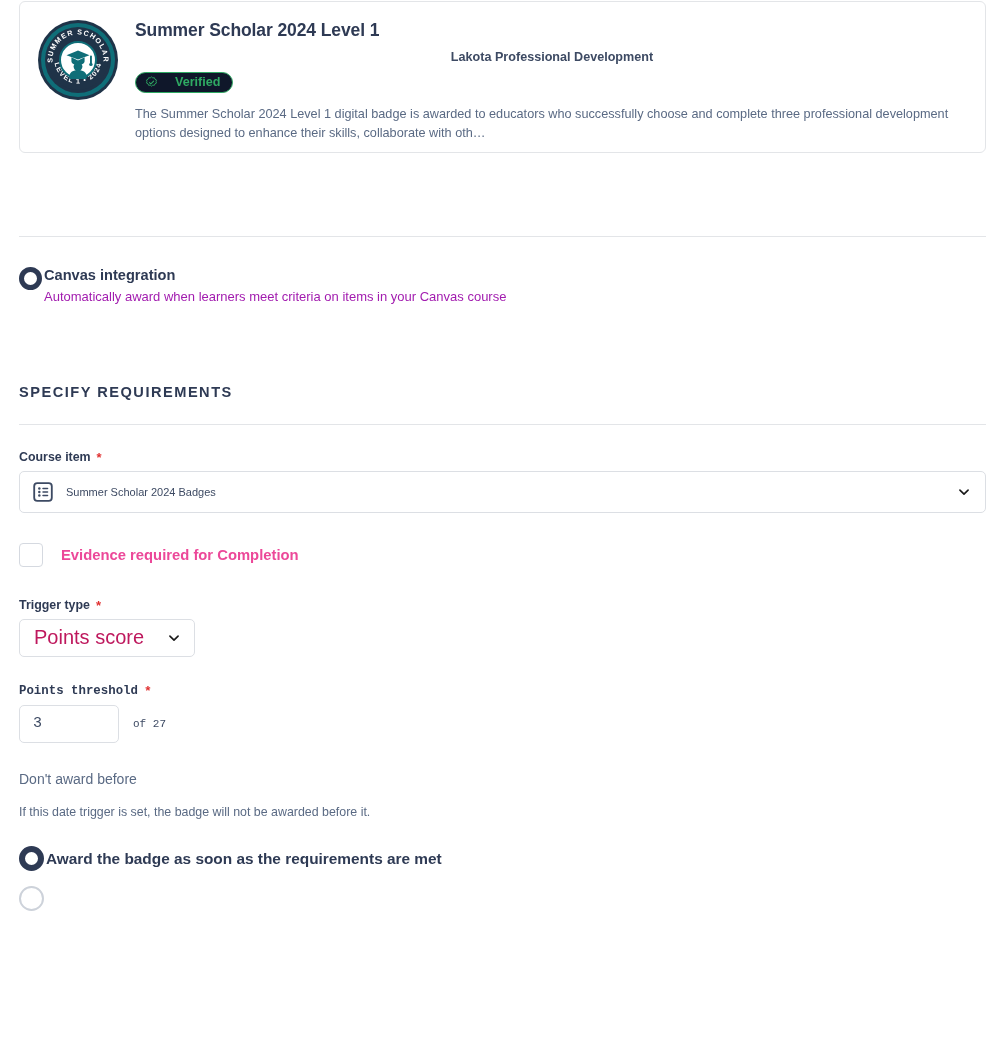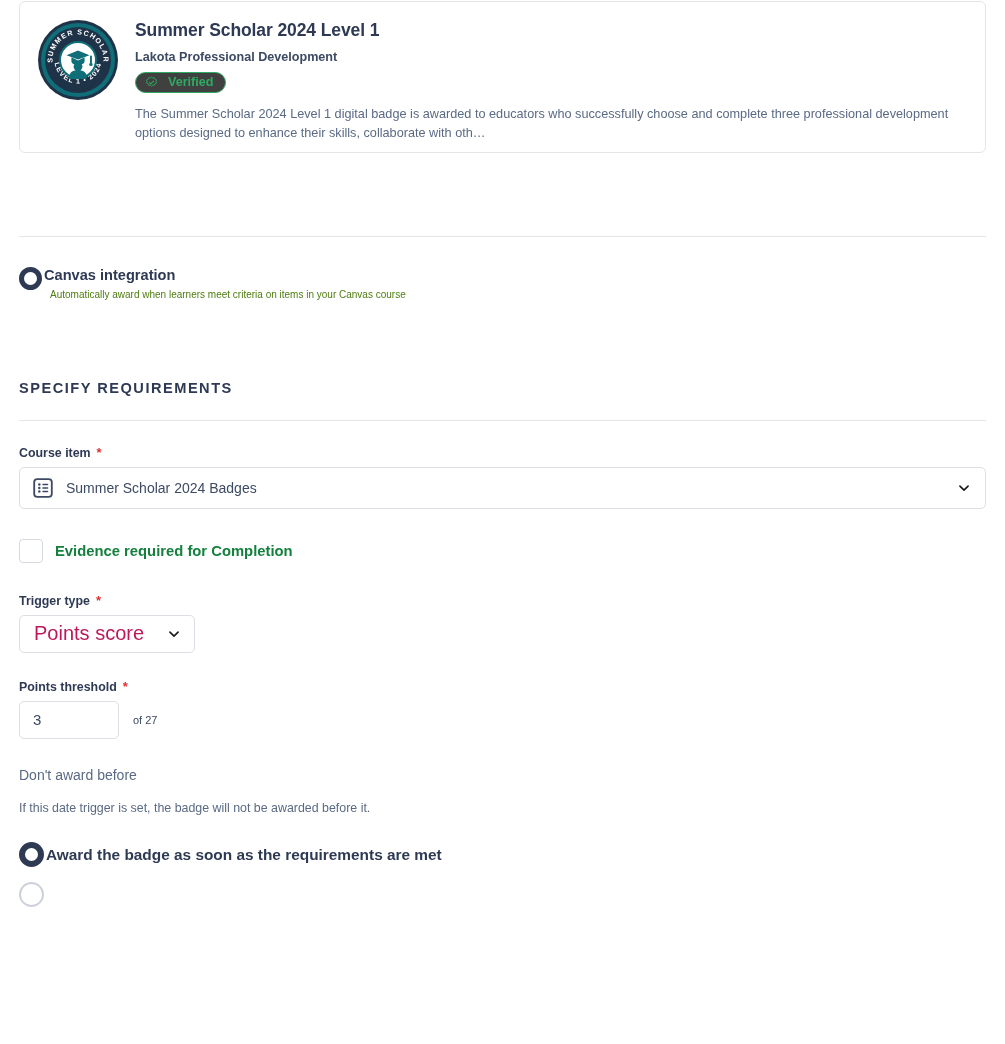--- a/index.html
+++ b/index.html
@@ -96,33 +96,34 @@
     color: #2e3a54;
     letter-spacing: -0.1px;
     line-height: 1.2;
     margin: 0 0 9px 0;
   }
   .badge-org {
     font-size: 12.6px;
     font-weight: bold;
     color: #3d4a63;
     margin: 0 0 8px 0;
+    text-align: center;
   }
   .verified-pill {
     display: inline-flex;
     align-items: flex-end;
-    gap: 10px;
+    gap: 17px;
     border: 1.4px solid #2faa63;
     color: #2faa63;
     border-radius: 999px;
     padding: 3px 11px 3px 9px;
     font-size: 12.6px;
     font-weight: 600;
     line-height: 1;
-    background: #404040;
+    background: #0f172a;
   }
   .verified-pill svg { display: block; }
   .badge-desc {
     margin: 12px 0 0 0;
     font-size: 12.7px;
     line-height: 1.52;
     color: #5a6a84;
     max-width: 840px;
   }
 
@@ -167,52 +168,52 @@
   }
   .radio-label {
     font-size: 14.6px;
     font-weight: bold;
     color: #2e3a54;
     line-height: 1.25;
     margin: 0;
   }
   .radio-label.big { font-size: 15.4px; }
   .radio-sub {
-    font-size: 10px;
-    color: #4d7c0f;
-    margin: 4px 0 0 6px;
+    font-size: 13px;
+    color: #a21caf;
+    margin: 4px 0 0 0;
     line-height: 1.35;
   }
 
   
   .field-label {
     font-size: 12.4px;
     font-weight: bold;
     color: #2e3a54;
     margin: 0 0 7px 0;
     display: flex;
-    align-items: flex-start;
+    align-items: flex-end;
     gap: 6px;
   }
   .req-star { color: #e03131; font-size: 13px; line-height: 1; }
 
   .select-wide {
     width: 967px;
     height: 42px;
     border: 1px solid #dcdfe4;
     border-radius: 5px;
     background: #fff;
     display: flex;
     align-items: center;
     padding: 0 14px 0 12px;
     gap: 12px;
     position: relative;
   }
   .select-wide .value {
-    font-size: 14px;
+    font-size: 11px;
     color: #3d4a63;
     flex: 1 1 auto;
   }
   .list-icon { flex: 0 0 auto; display:block; }
   .chev { flex: 0 0 auto; display:block; }
 
   .checkbox-row {
     display: flex;
     align-items: center;
     gap: 12px;
@@ -221,21 +222,22 @@
     width: 24px;
     height: 24px;
     border: 1.8px solid #d5d9e0;
     border-radius: 4px;
     background: #fff;
     flex: 0 0 auto;
   }
   .checkbox-label {
     font-size: 14.8px;
     font-weight: bold;
-    color: #15803d;
+    color: #ec4899;
+    margin-left: 6px;
   }
 
   .select-small {
     width: 176px;
     height: 38px;
     border: 1px solid #dcdfe4;
     border-radius: 5px;
     background: #fff;
     display: flex;
     align-items: center;
@@ -374,21 +376,21 @@
         <span class="req-star">*</span>
       </div>
       <div class="select-small">
         <span class="value">Points score</span>
         <svg class="chev" width="14" height="14" viewBox="0 0 24 24">
           <path d="M5 8.8 L12 15.6 L19 8.8" fill="none" stroke="#1a1a1a" stroke-width="2.8" stroke-linecap="round" stroke-linejoin="round"></path>
         </svg>
       </div>
     </div>
 
-    <div style="margin-top:27px;">
+    <div style="margin-top:27px;font-family:Liberation Mono, monospace;">
       <div class="field-label">
         <span>Points threshold</span>
         <span class="req-star">*</span>
       </div>
       <div class="points-row">
         <div class="num-input">3</div>
         <span class="of-total">of 27</span>
       </div>
     </div>
 

